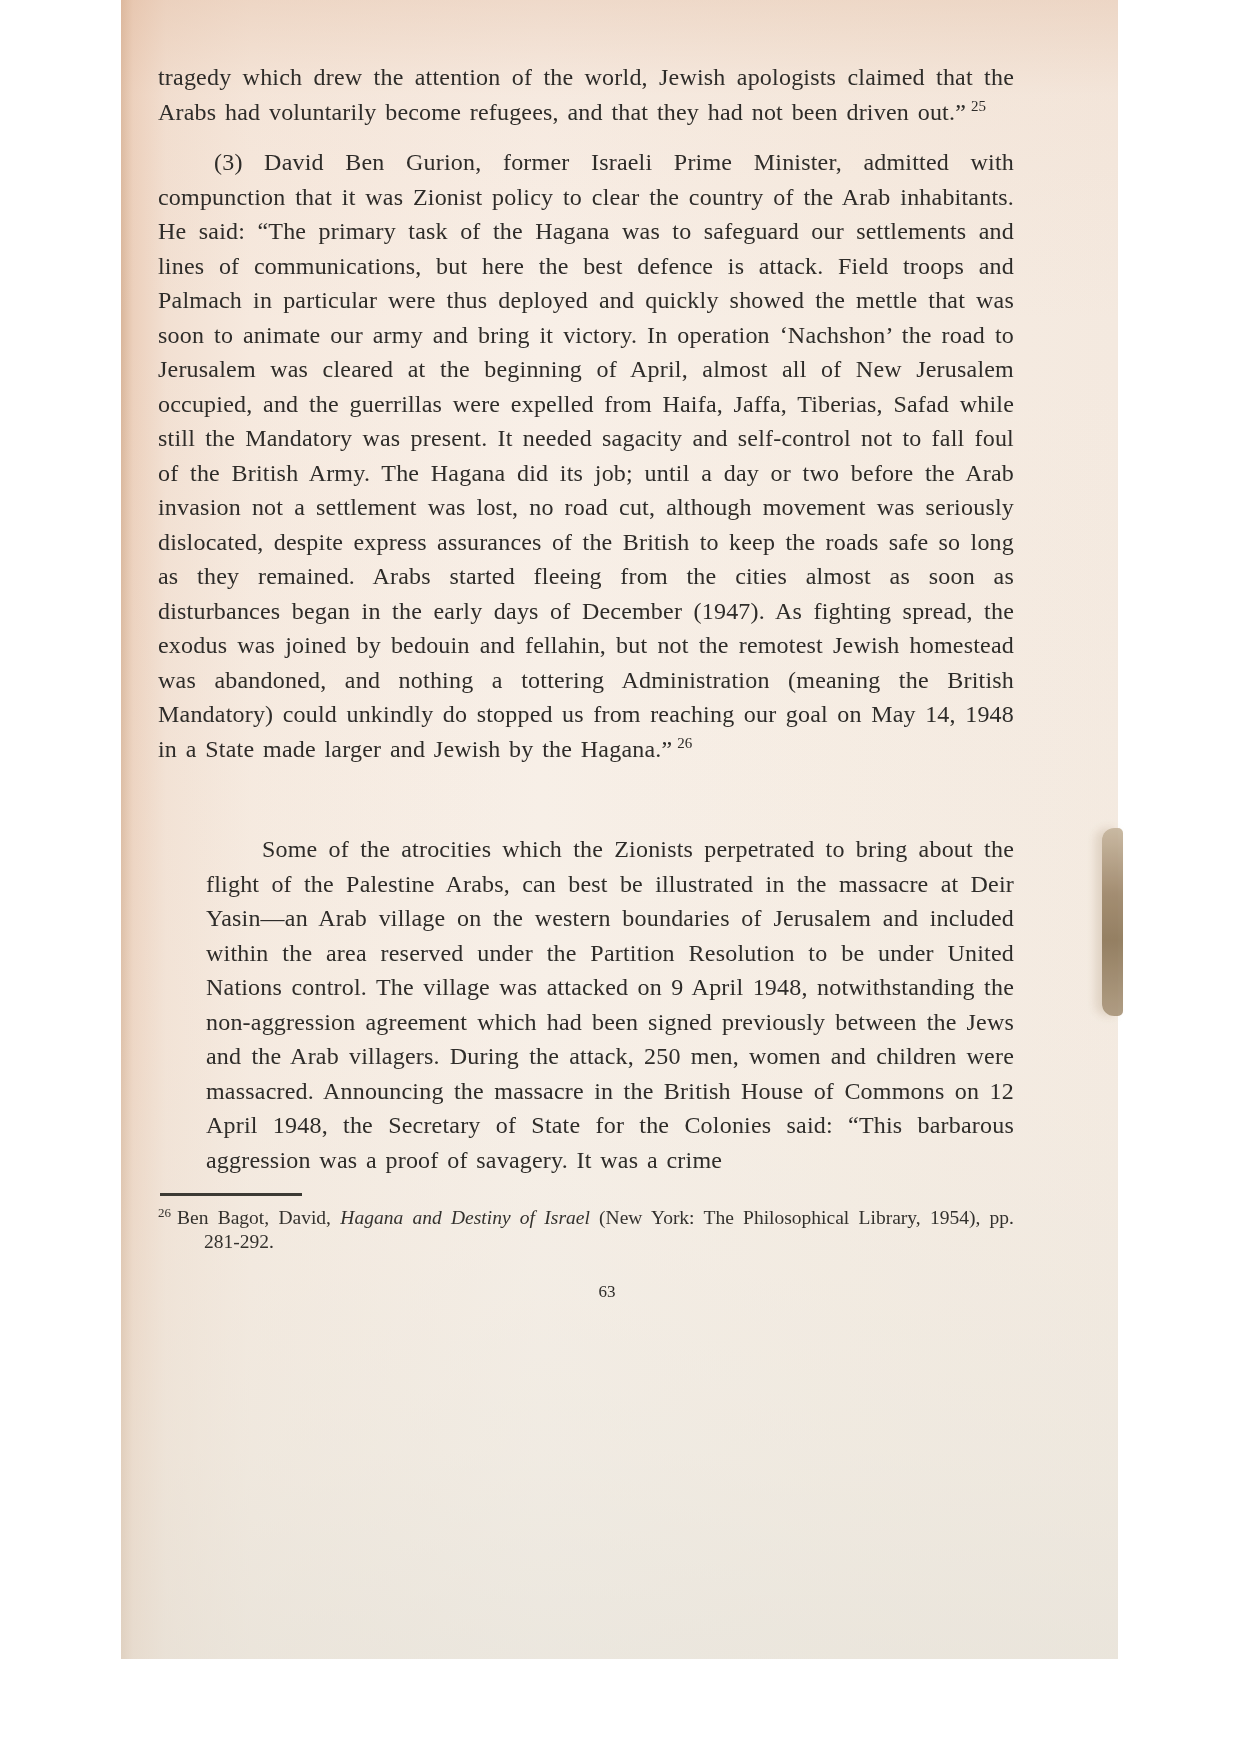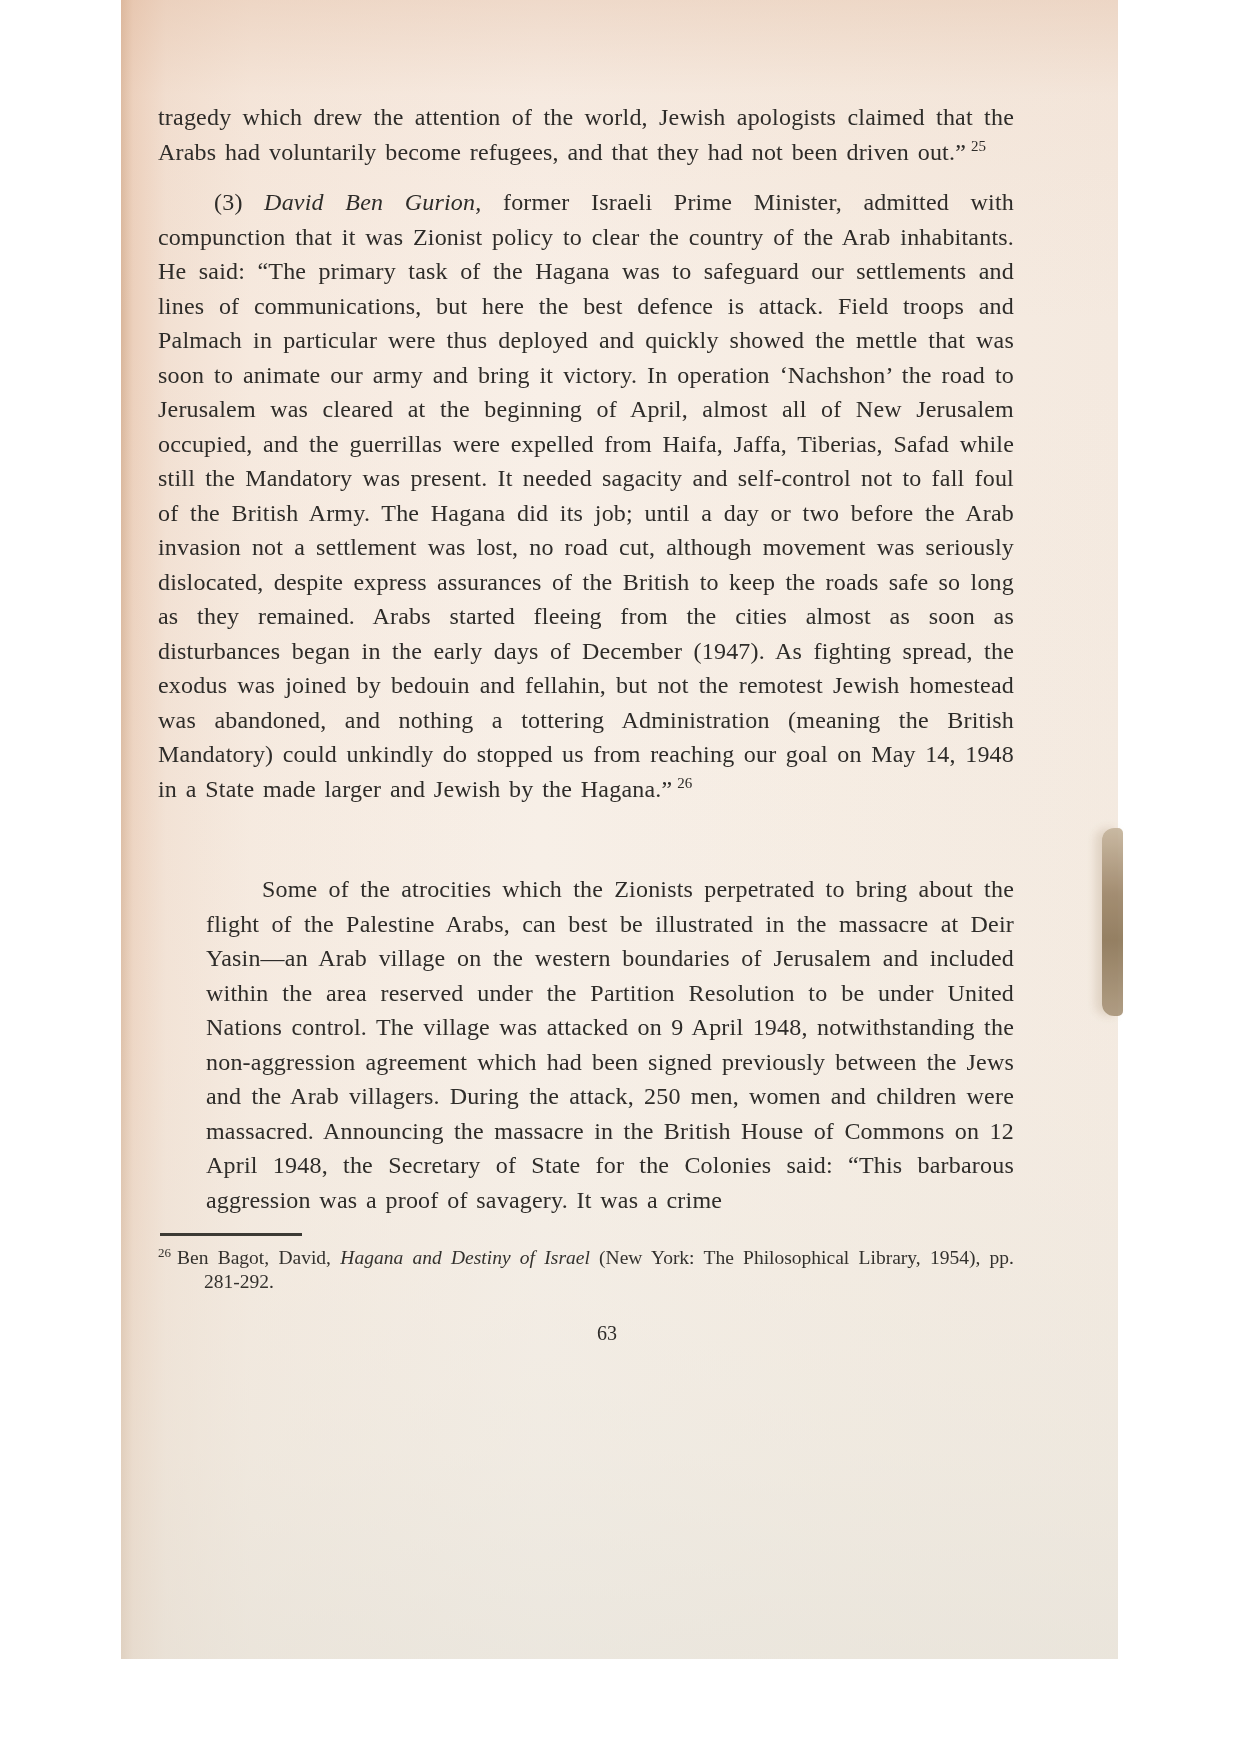--- a/index.html
+++ b/index.html
@@ -25,39 +25,39 @@
         #f6e9de 130px,
         #f8efe7 420px,
         #f6ece2 720px,
         #f4e9df 997px);
   }
   .page-content{position:absolute;left:37px;top:0;width:856px;}
   .body-para{
     margin:0;font-size:24px;line-height:34.5px;text-align:justify;
     color:#2e2c29;letter-spacing:0.2px;word-spacing:2.5px;
   }
-  .para-first{padding-top:100px;}
+  .para-first{padding-top:60px;}
   .para-indent{text-indent:56px;}
   .para-2{margin-top:16px;}
   .para-3{margin-top:66px;margin-left:48px;}
-  .speaker-italic{font-style:italic;}
+  .speaker-italic{}
   .fn-ref{font-size:15px;vertical-align:super;line-height:0;margin-left:5px;letter-spacing:0;}
   .fn-sep{
     margin:16px 0 10px 2px;border:none;height:0;
     border-top:3px solid #3c3a34;width:142px;
   }
   .footnote{
     margin:0 0 3px 0;font-size:19.5px;line-height:24px;text-align:justify;
     color:#33312d;padding-left:46px;text-indent:-46px;word-spacing:2px;
   }
   .footnote .fn-num{font-size:13px;vertical-align:super;line-height:0;margin-right:6px;}
   .footnote .fn-title{font-style:italic;}
   .page-number{
     margin-top:28px;text-align:center;text-indent:42px;
-    font-size:20px;color:#2e2c29;
+    font-size:17px;color:#2e2c29;
   }
   .finger-shadow{
     position:absolute;right:-5px;top:828px;width:21px;height:188px;
     border-radius:12px 5px 5px 12px;
     background:linear-gradient(180deg,#c6b59d 0%,#9d8669 35%,#8d7758 60%,#aa967b 100%);
     box-shadow:-7px 0 9px rgba(205,190,170,0.55);
     opacity:0.92;filter:blur(0.4px);
   }
   .scan-footer{position:absolute;left:0;top:1659px;width:1240px;height:96px;background:#ffffff;}
 </style>

